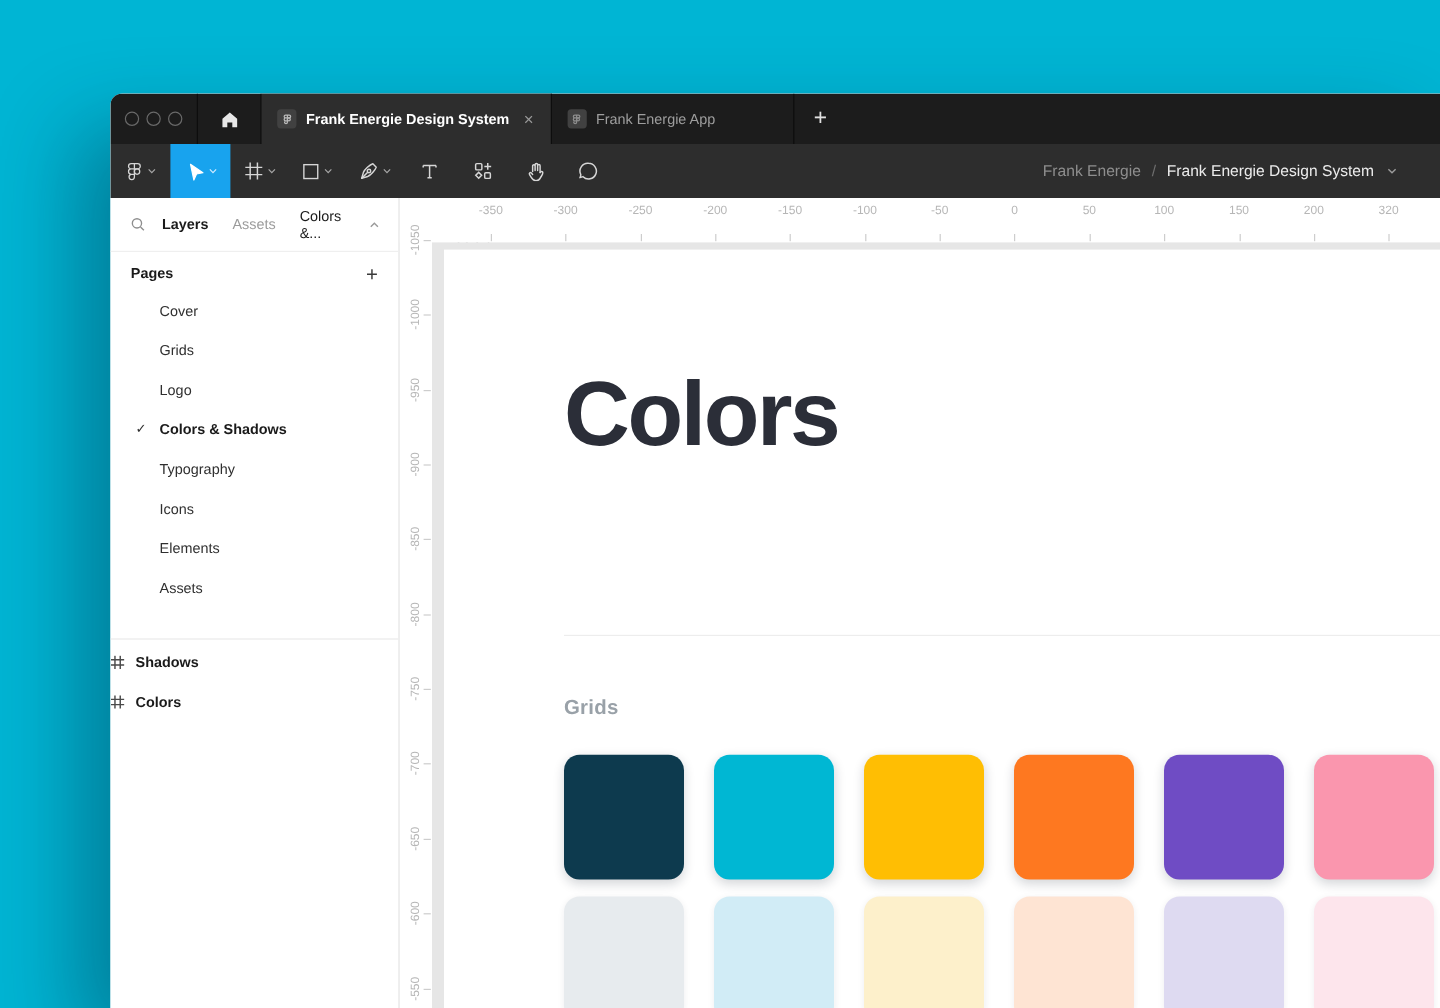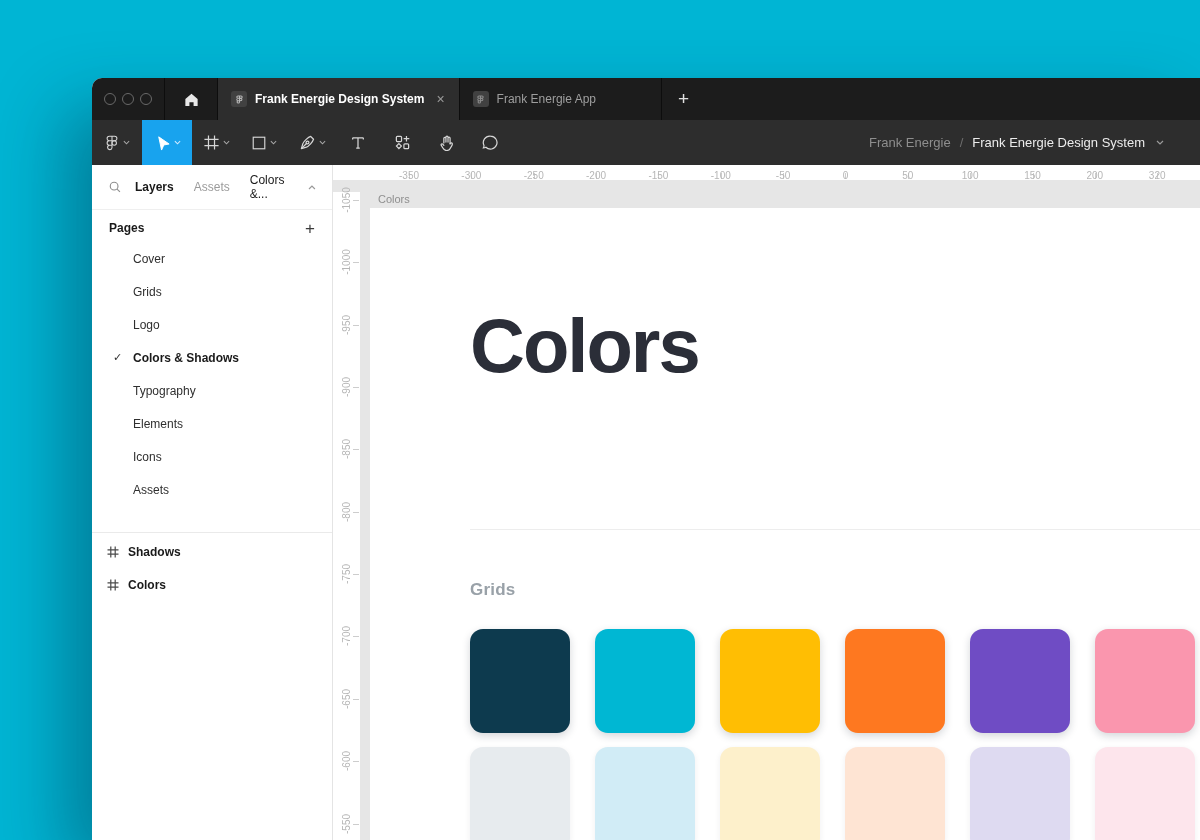--- a/index.html
+++ b/index.html
@@ -50,26 +50,26 @@
   .page-picker { margin-left:auto; display:flex; align-items:center; gap:3px; font-size:12px; color:#1a1a1a; }
 
   .pages-section { padding-top:4px; }
   .pages-header { height:28px; display:flex; align-items:center; padding:0 17px; }
   .pages-title { font-size:12px; font-weight:bold; color:#1a1a1a; }
   .add-page { margin-left:auto; font-size:17px; font-weight:normal; color:#3a3a3a; line-height:1; }
   .page-item { height:33px; display:flex; align-items:center; padding-left:21px; font-size:12px; color:#2f2f2f; }
   .page-check { width:20px; font-size:11px; color:#2f2f2f; }
   .page-item.current .page-label { font-weight:bold; color:#1a1a1a; }
   .sb-divider { height:1px; background:#eaeaea; margin-top:26px; margin-bottom:2px; }
-  .frame-item { height:33px; display:flex; align-items:center; padding-left:15px; font-size:12px; font-weight:bold; color:#1a1a1a; }
+  .frame-item { height:33px; display:flex; align-items:center; padding-left:0; font-size:12px; font-weight:bold; color:#1a1a1a; }
   .frame-item svg { margin-right:9px; }
 
   
   .canvas-area { flex:1; position:relative; background:#e6e6e6; overflow:hidden; }
-  .h-ruler { position:absolute; left:0; top:0; right:0; height:15px; background:#fff; z-index:3; }
+  .h-ruler { position:absolute; left:0; top:0; right:0; height:37px; background:#fff; z-index:3; }
   .v-ruler { position:absolute; left:0; top:27px; bottom:0; width:27px; background:#fff; z-index:3; }
   .h-tick { position:absolute; bottom:1px; width:1px; height:6px; background:#cdcdcd; }
   .h-lab { position:absolute; top:5px; transform:translateX(-50%); font-size:10px; color:#b6b6b6; white-space:nowrap; }
   .v-tick { position:absolute; right:1px; height:1px; width:6px; background:#cdcdcd; }
   .v-lab { position:absolute; left:0; width:27px; text-align:center; font-size:10px; color:#b6b6b6; transform:translateY(-50%) rotate(-90deg); white-space:nowrap; }
   .canvas { position:absolute; left:27px; top:27px; right:0; bottom:0; background:#e6e6e6; overflow:hidden; }
   .frame-label { position:absolute; left:18px; top:1px; font-size:11px; color:#8f8f8f; }
   .frame { position:absolute; left:10px; top:16px; right:-20px; bottom:-20px; background:#fff; }
   .frame-heading { position:absolute; left:100px; top:100px; font-size:76px; line-height:1; font-weight:900; letter-spacing:-2px; color:#2b2e38; }
   .frame-divider { position:absolute; left:100px; right:0; top:321px; height:1px; background:#ededed; }
@@ -242,25 +242,25 @@
               <div class="page-item current">
                 <span class="page-check">✓</span>
                 <span class="page-label">Colors &amp; Shadows</span>
               </div>
               <div class="page-item">
                 <span class="page-check"></span>
                 <span class="page-label">Typography</span>
               </div>
               <div class="page-item">
                 <span class="page-check"></span>
+                <span class="page-label">Icons</span>
+              </div>
+              <div class="page-item">
+                <span class="page-check"></span>
                 <span class="page-label">Elements</span>
-              </div>
-              <div class="page-item">
-                <span class="page-check"></span>
-                <span class="page-label">Icons</span>
               </div>
               <div class="page-item">
                 <span class="page-check"></span>
                 <span class="page-label">Assets</span>
               </div>
             </div>
       </div>
 
       <div class="sb-divider"></div>
       <div>

